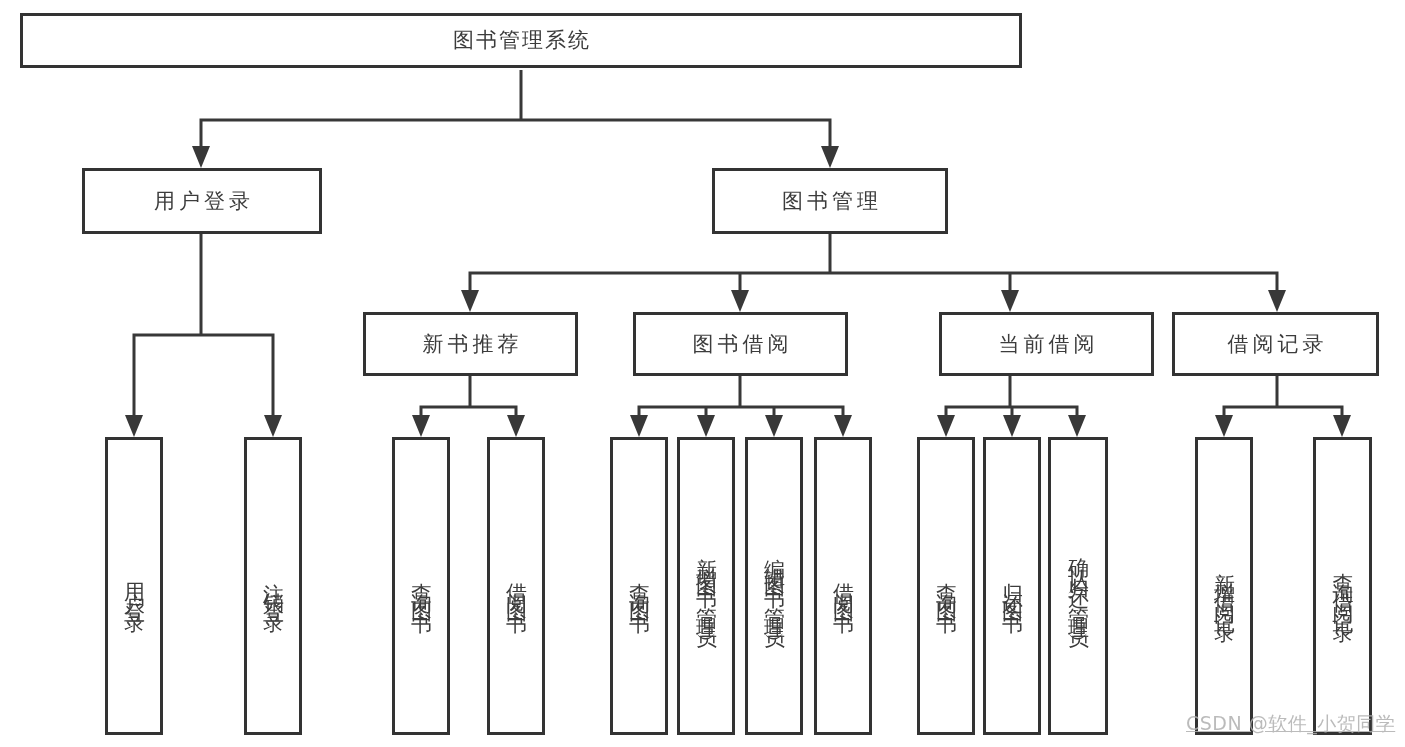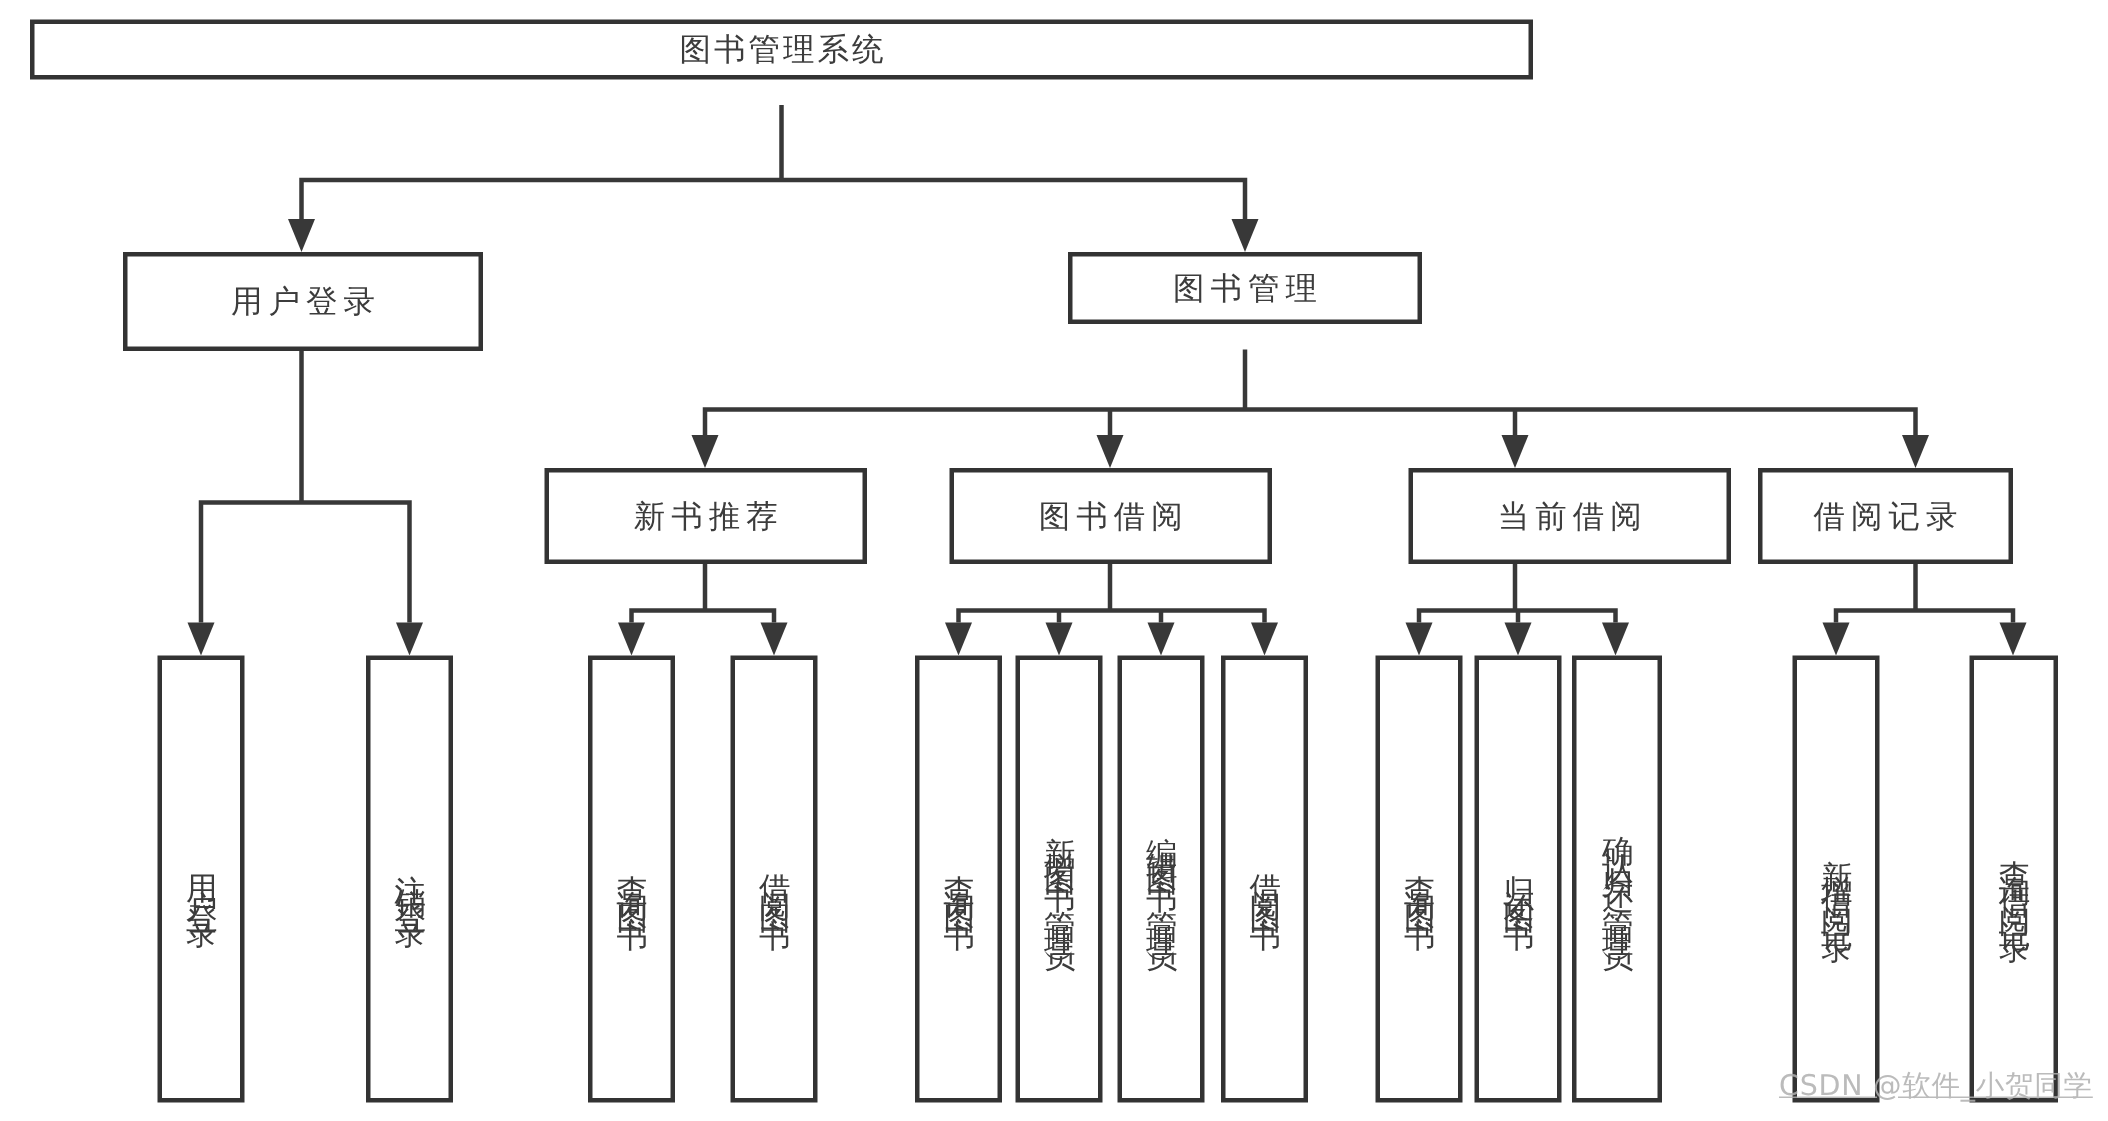--- a/index.html
+++ b/index.html
@@ -117,41 +117,41 @@
       <path class="ah" d="M1068 415 h18 L1077 437 Z"></path>
     </g>
 
     <g>
       <path class="ln" d="M1277 376 V407 M1224 415 V407 H1342 V415"></path>
       <path class="ah" d="M1215 415 h18 L1224 437 Z"></path>
       <path class="ah" d="M1333 415 h18 L1342 437 Z"></path>
     </g>
   </svg>
 
-  <div class="node h root" style="left:20px; top:13px; width:1002px; height:40px;">
+  <div class="node h root" style="left:20px; top:13px; width:1002px; height:55px;">
     <span class="lbl">图书管理系统</span>
   </div>
 
   <div class="node h" style="left:82px; top:168px; width:240px; height:66px;">
     <span class="lbl">用户登录</span>
   </div>
-  <div class="node h" style="left:712px; top:168px; width:236px; height:48px;">
+  <div class="node h" style="left:712px; top:168px; width:236px; height:66px;">
     <span class="lbl">图书管理</span>
   </div>
 
   <div class="node h" style="left:363px; top:312px; width:215px; height:64px;">
     <span class="lbl">新书推荐</span>
   </div>
   <div class="node h" style="left:633px; top:312px; width:215px; height:64px;font-family:Liberation Serif, serif;">
     <span class="lbl">图书借阅</span>
   </div>
   <div class="node h" style="left:903px; top:312px; width:215px; height:64px;margin-left:36px;">
     <span class="lbl">当前借阅</span>
   </div>
-  <div class="node h" style="left:1172px; top:312px; width:170px; height:64px;">
+  <div class="node h" style="left:1172px; top:312px; width:207px; height:64px;">
     <span class="lbl">借阅记录</span>
   </div>
 
   <div class="node v" style="left:105px; top:437px; width:58px; height:298px;">
     <span class="lbl">用户登录</span>
   </div>
   <div class="node v" style="left:244px; top:437px; width:58px; height:298px;">
     <span class="lbl">注销登录</span>
   </div>
 

